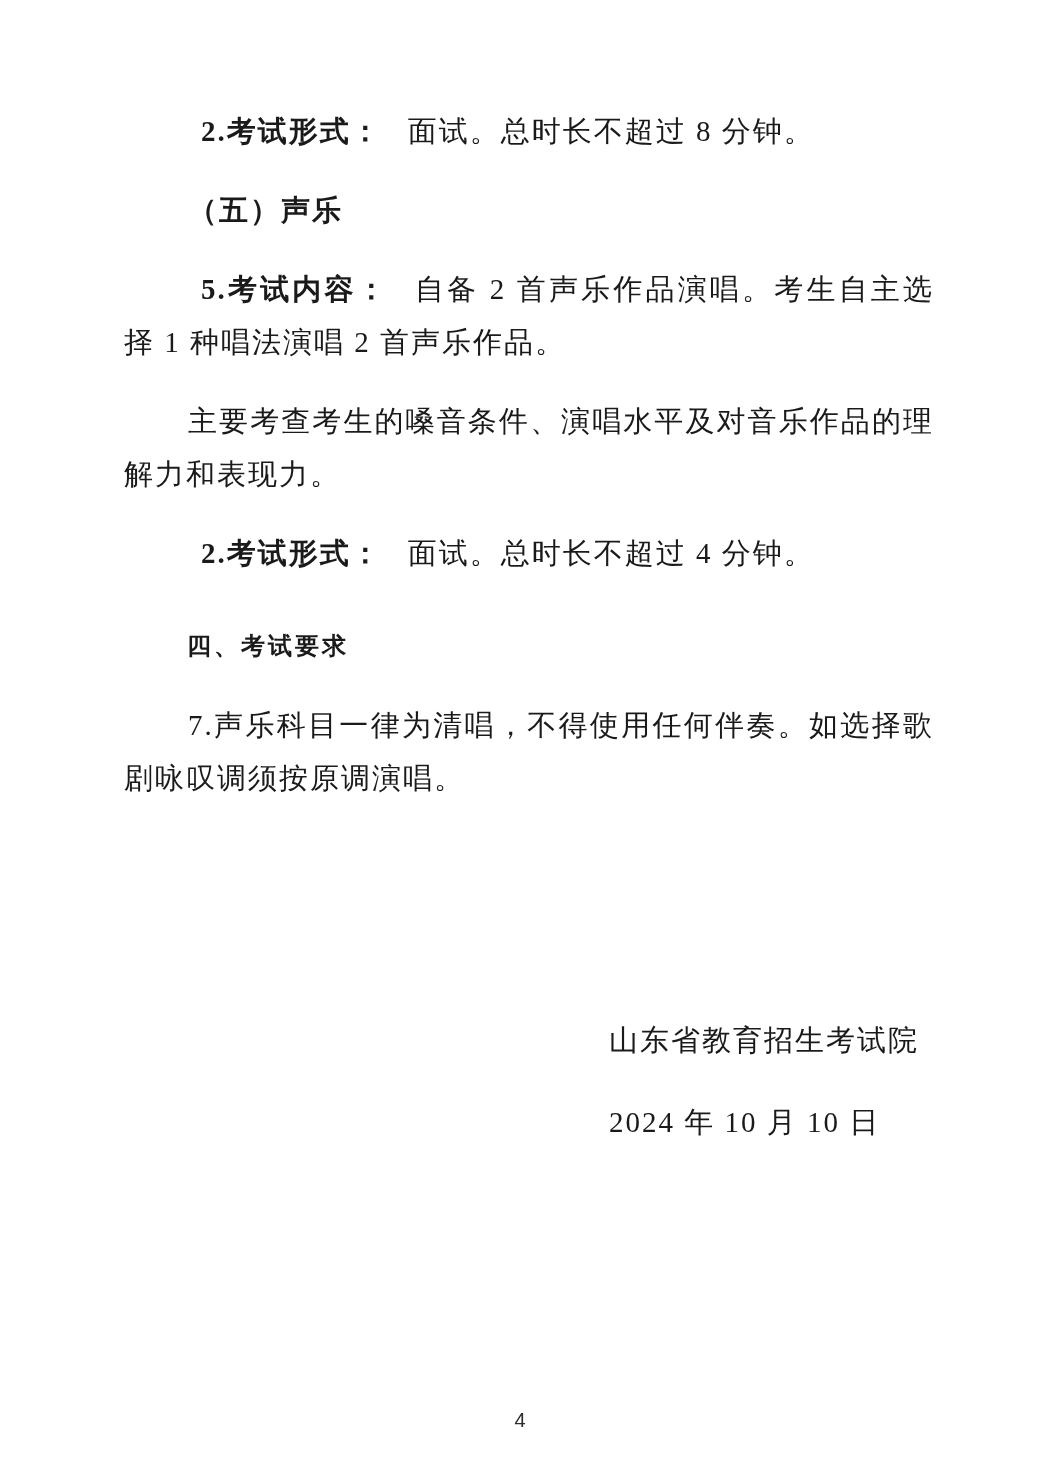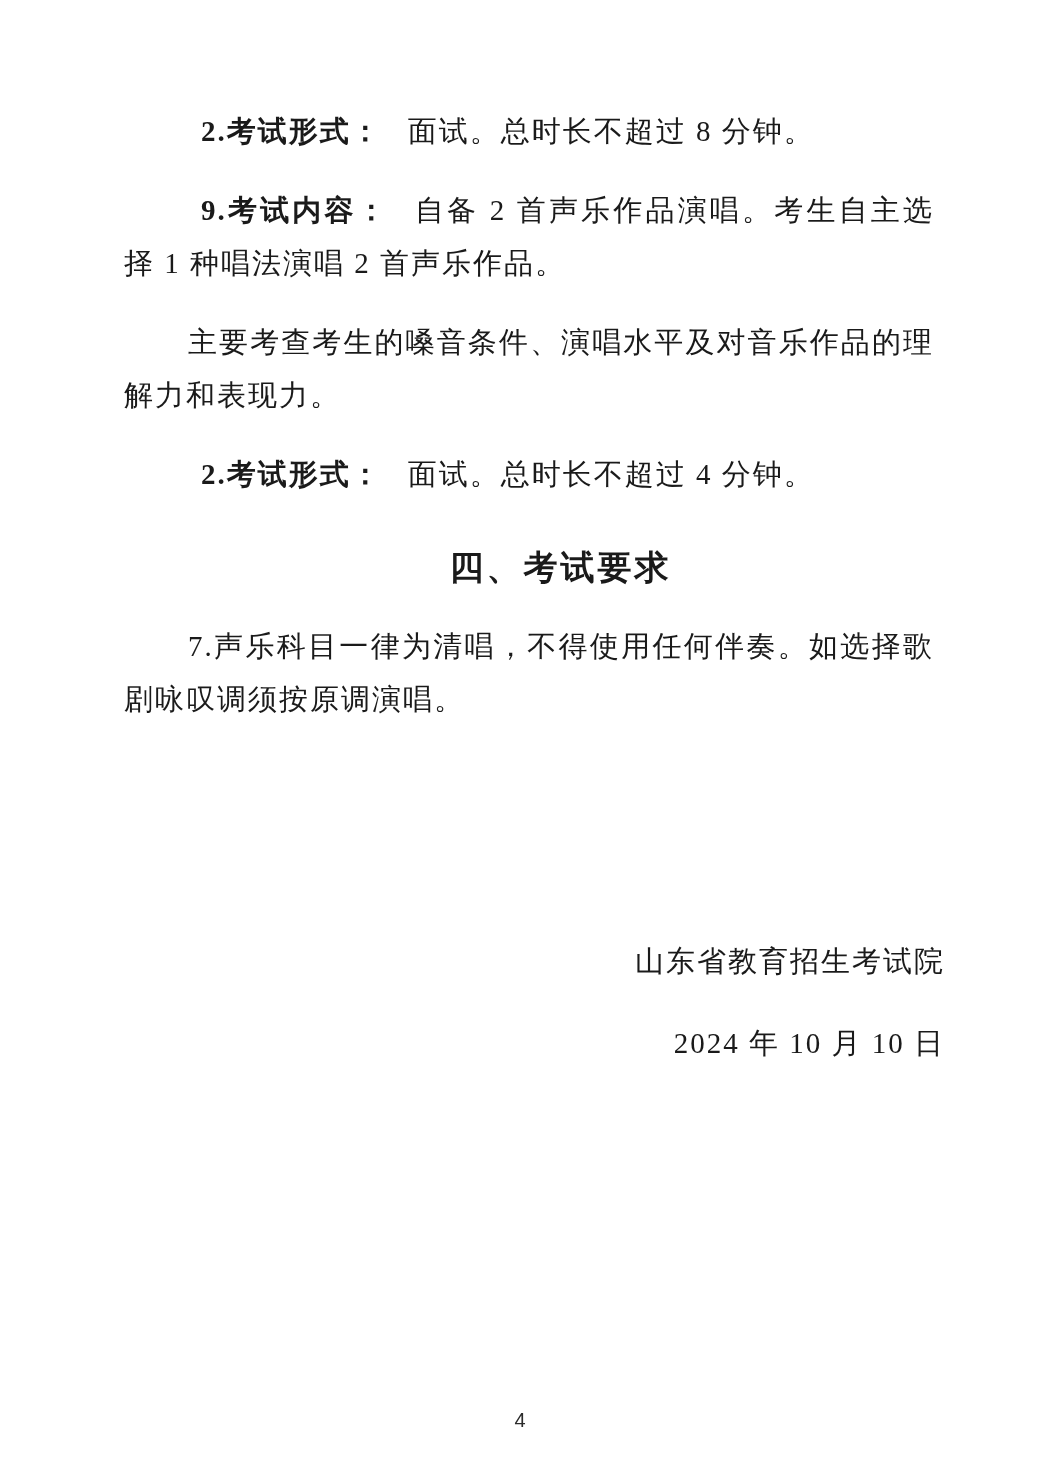--- a/index.html
+++ b/index.html
@@ -26,33 +26,33 @@
     line-height: 53px;
     letter-spacing: 2px;
     text-align: justify;
     text-justify: inter-ideograph;
   }
   .para { text-indent: 64px; }
   .b { font-weight: bold; }
   .heading {
     font-family: Liberation Serif, serif;
     font-weight: bold;
-    font-size: 34px;
+    font-size: 24px;
     line-height: 53px;
     letter-spacing: 3px;
     text-indent: 63px;
     margin-top: 14px;
-    text-align: center;
+    text-align: left;
   }
   .spaced { margin-top: 14px; }
   .signature {
     margin-top: 168px;
     margin-left: 472px;
     width: 388px;
-    text-align: right;
+    text-align: left;
     text-indent: 0;
     line-height: 56px;
     letter-spacing: 2px;
   }
   .footer {
     position: absolute;
     top: 1383px;
     left: 0;
     width: 1014px;
     text-align: center;
@@ -66,22 +66,23 @@
 </style>
 </head>
 <body>
 
 <div class="sheet">
 
   <main class="doc">
 
     <p class="para"><span class="b">2.考试形式：</span><span>面试。总时长不超过 8 分钟。</span></p>
 
+    <p class="para b">（五）声乐</p>
 
-    <p class="para"><span class="b">9.考试内容：</span><span>自备 2 首声乐作品演唱。考生自主选择 1 种唱法演唱 2 首声乐作品。</span></p>
+    <p class="para"><span class="b">5.考试内容：</span><span>自备 2 首声乐作品演唱。考生自主选择 1 种唱法演唱 2 首声乐作品。</span></p>
 
     <p class="para">主要考查考生的嗓音条件、演唱水平及对音乐作品的理解力和表现力。</p>
 
     <p class="para"><span class="b">2.考试形式：</span><span>面试。总时长不超过 4 分钟。</span></p>
 
     <h2 class="heading">四、考试要求</h2>
 
 
     <p class="para">7.声乐科目一律为清唱，不得使用任何伴奏。如选择歌剧咏叹调须按原调演唱。</p>
 

